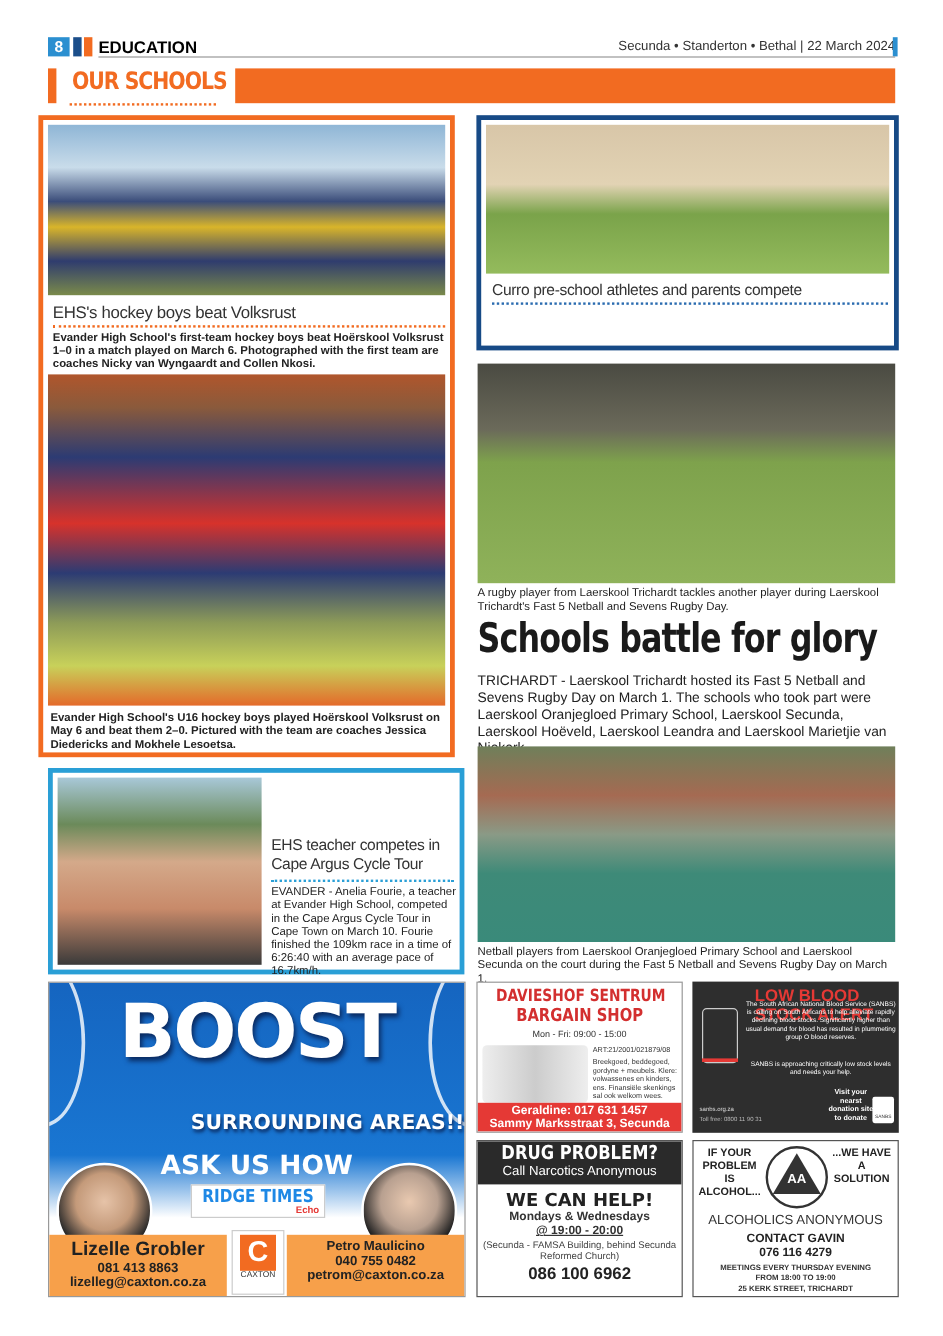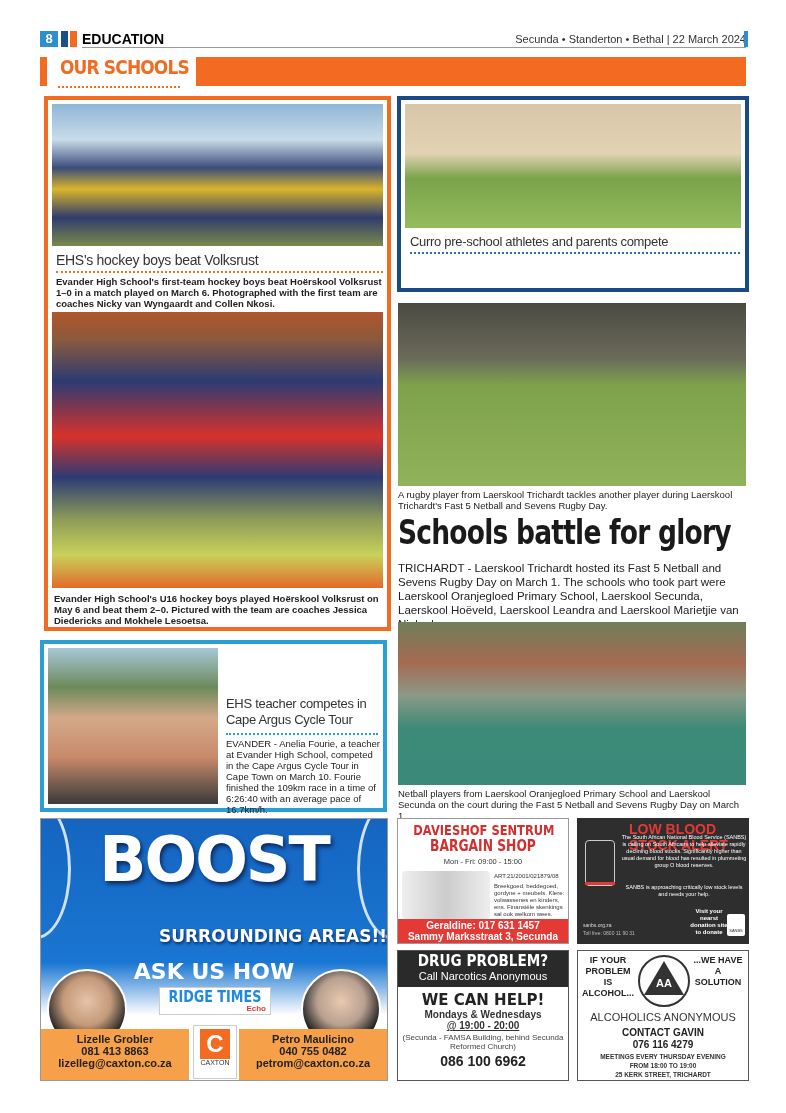--- a/index.html
+++ b/index.html
@@ -42,21 +42,21 @@
 <div class="abs section">EDUCATION</div>
 <div class="abs dateline">Secunda • Standerton • Bethal | 22 March 2024</div>
 <div class="abs datebar"></div>
 <div class="abs hdrline"></div>
 
 <div class="abs oslbar"></div>
 <div class="abs ostitle">OUR SCHOOLS</div>
 <div class="abs osdots"></div>
 <div class="abs osband"></div>
 
-<div class="abs frame-or" style="left:44px;top:96px;width:347px;height:535px">
+<div class="abs frame-or" style="left:32px;top:96px;width:347px;height:535px">
   <div class="photo" style="left:4px;top:4px;width:331px;height:142px;background:linear-gradient(180deg,#8fb6d6 0%,#c9dcea 25%,#3b4d7a 45%,#d9b52a 60%,#2f3c6e 80%,#7a8a4a 100%)">
     
   </div>
   <div class="abs head" style="left:8px;top:152px;font-size:14px">EHS's hockey boys beat Volksrust</div>
   <div class="abs dot-or" style="left:8px;top:171px;width:327px"></div>
   <div class="abs cap capb" style="left:8px;top:176px;width:330px">Evander High School's first-team hockey boys beat Hoërskool Volksrust 1–0 in a match played on March 6. Photographed with the first team are coaches Nicky van Wyngaardt and Collen Nkosi.</div>
   <div class="photo" style="left:4px;top:212px;width:331px;height:276px;background:linear-gradient(180deg,#b0562c 0%,#8a5a3c 10%,#2c3b73 25%,#d7322b 45%,#2c3b73 60%,#8d9b58 75%,#c8d15a 88%,#e46a2a 100%)">
     
   </div>
   <div class="abs cap capb" style="left:6px;top:493px;width:330px">Evander High School's U16 hockey boys played Hoërskool Volksrust on May 6 and beat them 2–0. Pictured with the team are coaches Jessica Diedericks and Mokhele Lesoetsa.</div>
@@ -98,21 +98,21 @@
   <div class="abs" style="left:0;width:100%;top:4px;text-align:center;font-family:'DejaVu Sans',sans-serif;font-weight:bold;font-size:62px;color:#fff;letter-spacing:-2px;text-shadow:2px 3px 4px #0a2a60">BOOST</div>
   <div class="abs" style="left:0;width:100%;top:107px;text-align:right;font-family:'DejaVu Sans',sans-serif;font-weight:bold;font-size:17px;color:#fff;text-shadow:1px 2px 3px #0a2a60">SURROUNDING AREAS!!</div>
   <div class="abs" style="left:0;width:100%;top:140px;text-align:center;font-family:'DejaVu Sans',sans-serif;font-weight:bold;font-size:22px;color:#fff">ASK US HOW</div>
   <div class="abs" style="left:118px;top:168px;width:112px;height:28px;background:#fff;border:1px solid #ccc">
     <div style="text-align:center;font-family:'DejaVu Sans',sans-serif;font-weight:bold;font-size:15px;color:#1e88e5;line-height:18px;transform:scaleX(.85)">RIDGE TIMES</div>
     <div style="position:absolute;right:4px;bottom:1px;font-size:8px;font-weight:bold;color:#e53935">Echo</div>
   </div>
   <div class="abs" style="left:6px;top:150px;width:80px;height:80px;border-radius:50%;background:radial-gradient(circle at 50% 40%,#e6c3a8 0%,#c49a7a 40%,#2a2a2a 70%);border:2px solid #fff"></div>
   <div class="abs" style="right:6px;top:150px;width:80px;height:80px;border-radius:50%;background:radial-gradient(circle at 50% 40%,#e9c9b0 0%,#b8a090 40%,#222 70%);border:2px solid #fff"></div>
   <div class="abs" style="left:0;top:210px;width:148px;height:52px;background:#f7a04a">
-    <div style="text-align:center;font-weight:bold;font-size:11px;color:#222;margin-top:4px">Lizelle Grobler</div>
+    <div style="text-align:center;font-weight:bold;font-size:16px;color:#222;margin-top:4px">Lizelle Grobler</div>
     <div style="text-align:center;font-weight:bold;font-size:11px;color:#222">081 413 8863</div>
     <div style="text-align:center;font-weight:bold;font-size:11px;color:#222">lizelleg@caxton.co.za</div>
   </div>
   <div class="abs" style="right:0;top:210px;width:148px;height:52px;background:#f7a04a">
     <div style="text-align:center;font-weight:bold;font-size:11px;color:#222;margin-top:4px">Petro Maulicino</div>
     <div style="text-align:center;font-weight:bold;font-size:11px;color:#222">040 755 0482</div>
     <div style="text-align:center;font-weight:bold;font-size:11px;color:#222">petrom@caxton.co.za</div>
   </div>
   <div class="abs" style="left:152px;top:206px;width:44px;height:54px;background:#fff;border:1px solid #ccc">
     <div style="width:30px;height:30px;margin:3px auto 0;background:#f26b21;color:#fff;font-weight:bold;font-size:24px;text-align:center;line-height:30px">C</div>

